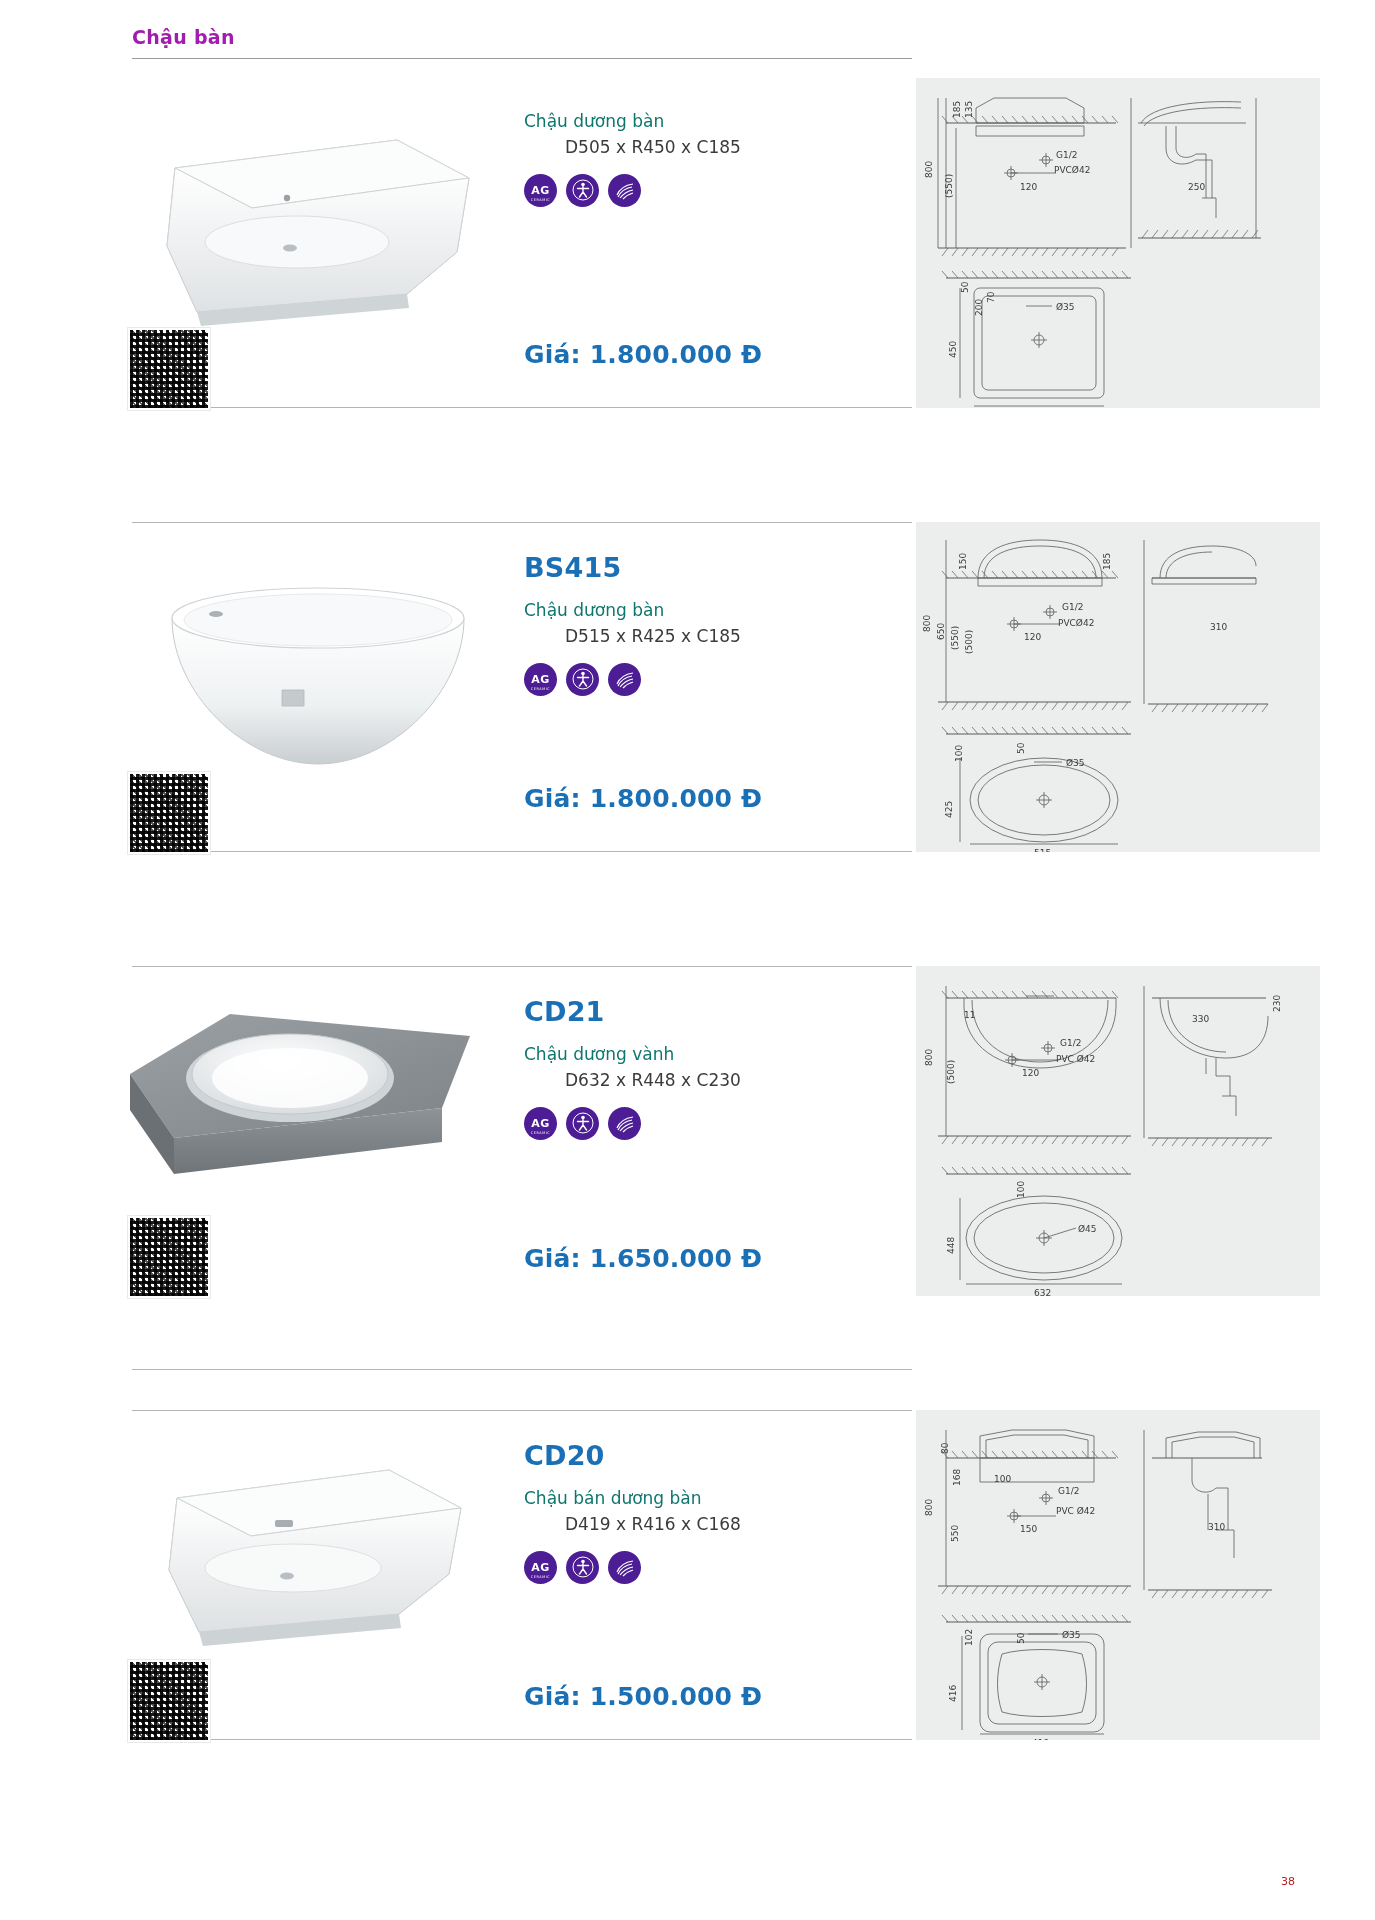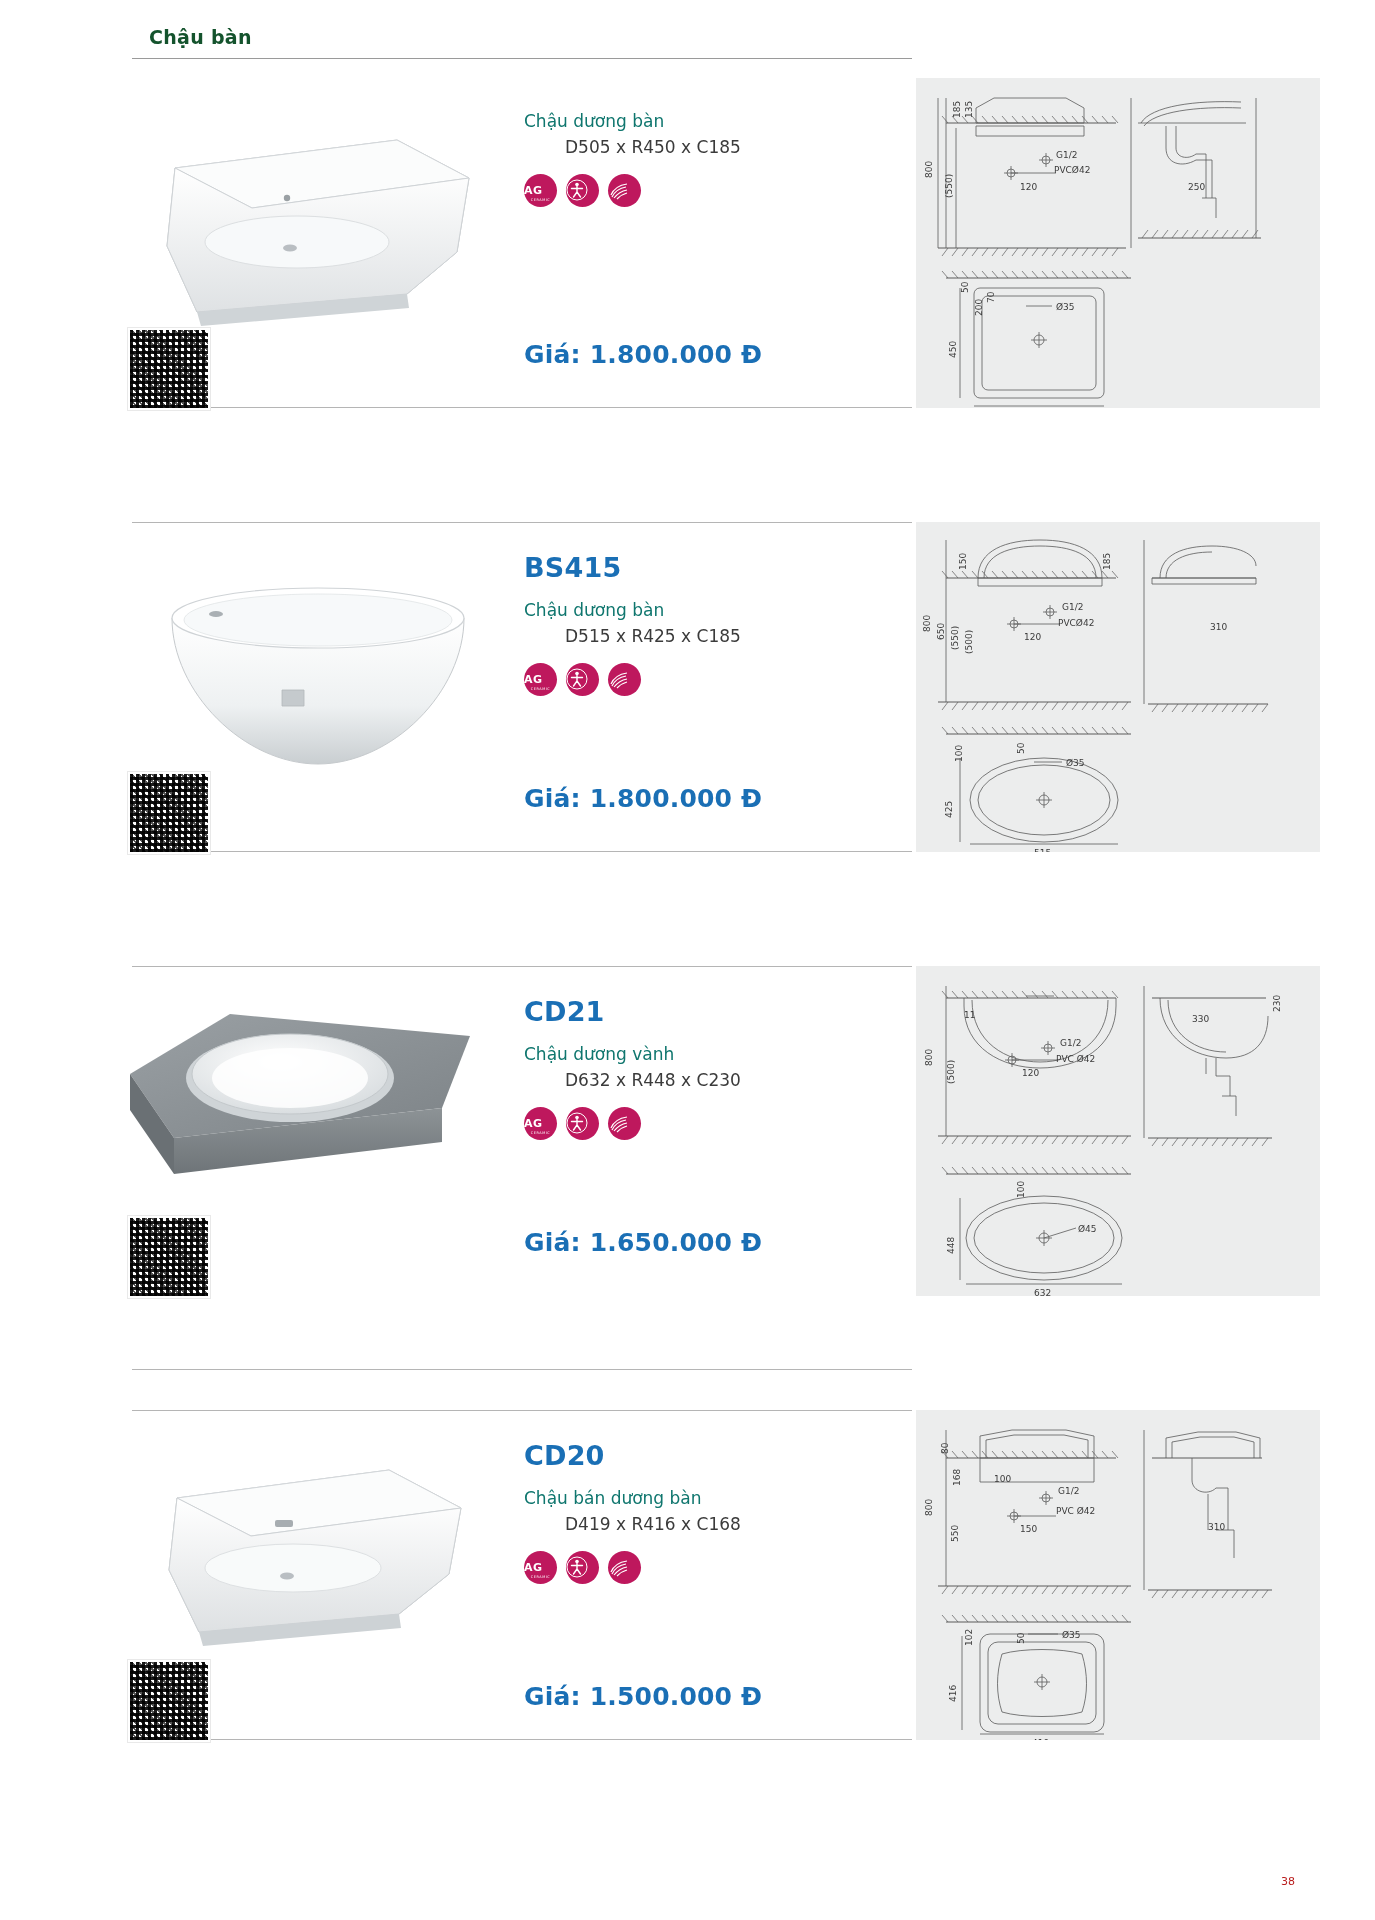--- a/index.html
+++ b/index.html
@@ -28,23 +28,22 @@
   .page-header {
     position: absolute;
     left: 132px;
     top: 26px;
     width: 780px;
   }
   .page-header .title {
     font-size: 19px;
     font-weight: bold;
     letter-spacing: 0.3px;
-    color: #14532d;
+    color: #a21caf;
     padding-bottom: 10px;
-    margin-left: 17px;
   }
   .page-header .rule {
     border-bottom: 1.5px solid #9a9a9a;
     width: 780px;
   }
 
   
   .product {
     position: absolute;
     left: 132px;
@@ -101,25 +100,25 @@
 
   .badges {
     display: flex;
     gap: 9px;
     align-items: center;
   }
   .badge {
     width: 33px;
     height: 33px;
     border-radius: 50%;
-    background: #be185d;
+    background: #4c1d95;
     color: #ffffff;
     display: flex;
     align-items: center;
-    justify-content: flex-start;
+    justify-content: center;
     position: relative;
     flex: none;
   }
   .badge svg { display: block; }
   .badge .ag-text {
     font-size: 11px;
     font-weight: bold;
     line-height: 1;
     letter-spacing: 0.5px;
   }
@@ -473,21 +472,21 @@
           <svg width="22" height="22" viewBox="0 0 22 22">
             <path d="M3 16 C6 9, 12 6, 19 5" stroke="#ffffff" stroke-width="1.2" fill="none"></path>
             <path d="M4 18 C7 12, 12 9, 18 8" stroke="#ffffff" stroke-width="1.2" fill="none"></path>
             <path d="M6 19 C10 14, 14 12, 19 11" stroke="#ffffff" stroke-width="1.2" fill="none"></path>
             <path d="M9 20 C12 17, 15 15, 19 14" stroke="#ffffff" stroke-width="1.2" fill="none"></path>
           </svg>
         </div>
       </div>
     </div>
 
-    <div class="price" style="top:262px;">Giá: 1.650.000 Đ</div>
+    <div class="price" style="top:278px;">Giá: 1.650.000 Đ</div>
     <div class="qr" style="left:-4px;top:250px;"></div>
   </div>
 
   <div class="tech" style="left:916px;top:966px;width:404px;height:330px;">
     <svg width="404" height="330" viewBox="0 0 404 330">
       <g stroke="#5b5b5b" stroke-width="0.8" fill="none" font-family="DejaVu Sans, sans-serif" font-size="9">
         <path d="M30 32 H200" stroke-width="1"></path>
         <g stroke-width="0.7">
           <path d="M32 32 l-6 -7 M42 32 l-6 -7 M52 32 l-6 -7 M62 32 l-6 -7 M72 32 l-6 -7 M82 32 l-6 -7 M92 32 l-6 -7 M102 32 l-6 -7 M112 32 l-6 -7 M122 32 l-6 -7 M132 32 l-6 -7 M142 32 l-6 -7 M152 32 l-6 -7 M162 32 l-6 -7 M172 32 l-6 -7 M182 32 l-6 -7 M192 32 l-6 -7 M202 32 l-6 -7"></path>
         </g>

